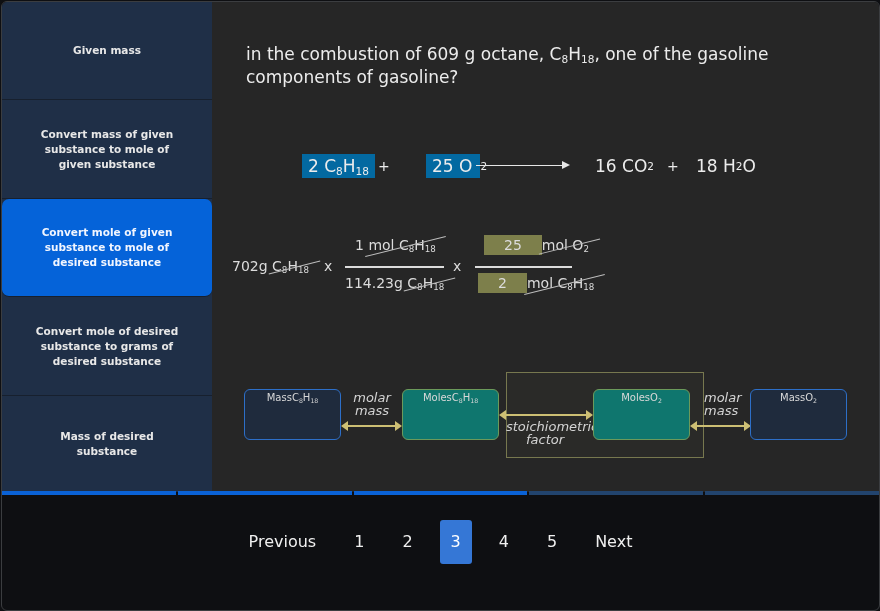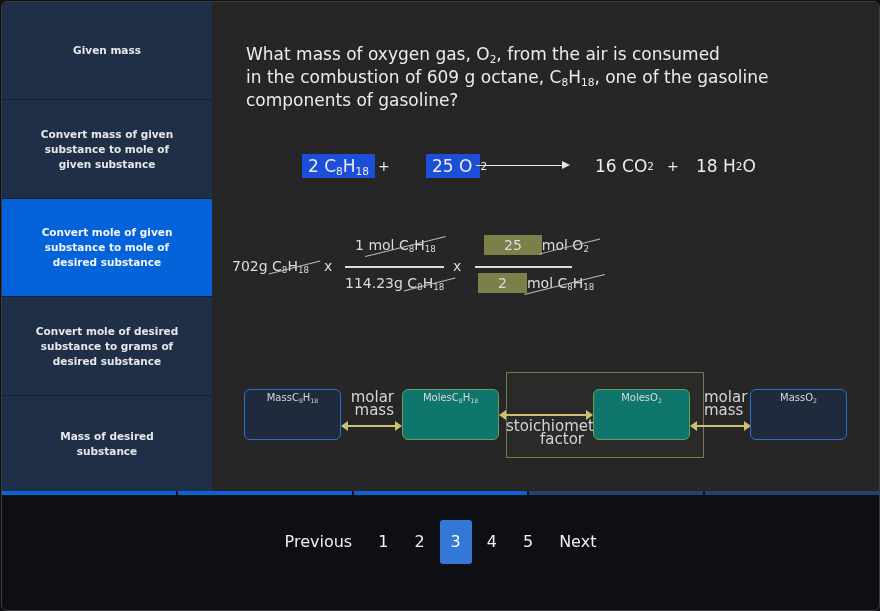--- a/index.html
+++ b/index.html
@@ -11,30 +11,30 @@
       position: absolute; left: 1px; top: 1px; width: 877px; height: 608px;
       border: 1px solid #3b3d40; border-radius: 6px; background: #0e0f12; overflow: hidden;
     }
     .stage { position: absolute; left: 0; top: 0; width: 877px; height: 490px; background: #262626; }
     .sidebar { position: absolute; left: 0; top: 0; width: 210px; height: 490px; background: #1f2f47; }
     .step {
       position: absolute; left: 0; width: 210px; display: flex; align-items: center; justify-content: center;
       text-align: center; font-size: 10.5px; font-weight: bold; line-height: 15px; color: #e8e8e8;
       border-bottom: 1px solid #17202e; box-sizing: border-box; cursor: pointer; padding: 0 28px;
     }
-    .step.active { background: #0563d9; color: #f2f6ff; }
+    .step.active { background: #0563d9; color: #f2f6ff; border-radius: 7px; }
     .step span { display: block; }
 
     .question {
       position: absolute; left: 244px; top: 41px; width: 540px; font-size: 17px; line-height: 23px; color: #ececec;
       font-family: "DejaVu Sans", sans-serif;
     }
     sub { font-size: 0.62em; vertical-align: -0.25em; line-height: 0; }
     .eq { position: absolute; top: 148px; height: 32px; font-size: 17px; color: #ececec; display: flex; align-items: center; }
-    .hl { background: #1d4ed8; padding: 2px 6px; }
+    .hl { background: #0369a1; padding: 2px 6px; }
     .arrow-line { position: absolute; left: 474px; top: 163px; width: 92px; height: 1px; background: #e6e6e6; }
     .arrow-line::after {
       content: ""; position: absolute; right: -2px; top: -4px; border-left: 8px solid #e6e6e6;
       border-top: 4.5px solid transparent; border-bottom: 4.5px solid transparent;
     }
 
     .calc { position: absolute; font-size: 14px; color: #dcdcdc; }
     .strike { position: relative; display: inline-block; }
     .strike::after {
       content: ""; position: absolute; left: -4px; right: -12px; top: 55%; height: 1px; background: #bdbdbd;
@@ -43,33 +43,33 @@
     .frac-line { position: absolute; height: 1.5px; background: #dcdcdc; }
     .hlb { background: #7d7f4b; padding: 2px 20px; }
 
     .box {
       position: absolute; border-radius: 6px; box-sizing: border-box; text-align: center;
       font-size: 10px; line-height: 16px; color: #d8d8d8; display: flex; flex-direction: row; justify-content: center;
     }
     .box.mass { background: #1f2b3d; border: 1px solid #2d6fc8; }
     .box.moles { background: #0f766e; border: 1px solid #6c9a5b; }
     .group { position: absolute; left: 504px; top: 370px; width: 198px; height: 86px; border: 1px solid #77784f; background: #2a2a28; box-sizing: border-box; }
-    .dlabel { position: absolute; font-size: 15px; line-height: 13px; color: #d4d4d4; text-align: right; }
+    .dlabel { position: absolute; font-size: 13px; line-height: 13px; color: #d4d4d4; text-align: center; font-style: italic; }
     .darrow { position: absolute; height: 2px; background: #cdbf74; }
     .darrow .l, .darrow .r {
       position: absolute; top: -4px; width: 0; height: 0; border-top: 5px solid transparent; border-bottom: 5px solid transparent;
     }
     .darrow .l { left: -2px; border-right: 7px solid #cdbf74; }
     .darrow .r { right: -2px; border-left: 7px solid #cdbf74; }
 
     .progress { position: absolute; left: 0; top: 489px; width: 877px; height: 4px; display: flex; gap: 2px; }
     .seg { flex: 1; background: #22446e; }
     .seg.done { background: #0a62d6; }
 
-    .pager { position: absolute; left: 0; top: 518px; width: 877px; height: 44px; display: flex; justify-content: center; align-items: center; gap: 4px; }
+    .pager { position: absolute; left: 0; top: 518px; width: 877px; height: 44px; display: flex; justify-content: center; align-items: center; gap: 16px; }
     .pg { font-size: 16px; color: #f0f0f0; padding: 0 11px; height: 44px; line-height: 44px; cursor: pointer; border-radius: 3px; font-family: "DejaVu Sans", sans-serif; }
     .pg.active { background: #3577d6; color: #fff; padding: 0 11px; }
   </style>
 </head>
 <body>
 
 <div class="frame">
   <div class="stage">
     <div class="sidebar">
       <div class="step" style="top:0;height:98px;">
@@ -83,21 +83,20 @@
         </div>
       <div class="step" style="top:295px;height:99px;">
           <span>Convert mole of desired substance to grams of desired substance</span>
         </div>
       <div class="step" style="top:394px;height:96px;border-bottom:none;">
           <span>Mass of desired substance</span>
         </div>
     </div>
 
     <div class="question">
-      <div><span>What mass of oxygen gas, O</span><sub>2</sub><span>, from the air is consumed</span></div>
       <div><span>in the combustion of 609 g octane, C</span><sub>8</sub><span>H</span><sub>18</sub><span>, one of the gasoline</span></div>
       <div>components of gasoline?</div>
     </div>
 
     <div class="eq" style="left:300px;">
       <span class="hl"><span>2 C</span><sub>8</sub><span>H</span><sub>18</sub></span>
     </div>
     <div class="eq" style="left:376px;font-size:14px;">
         <span>+</span>
       </div>

